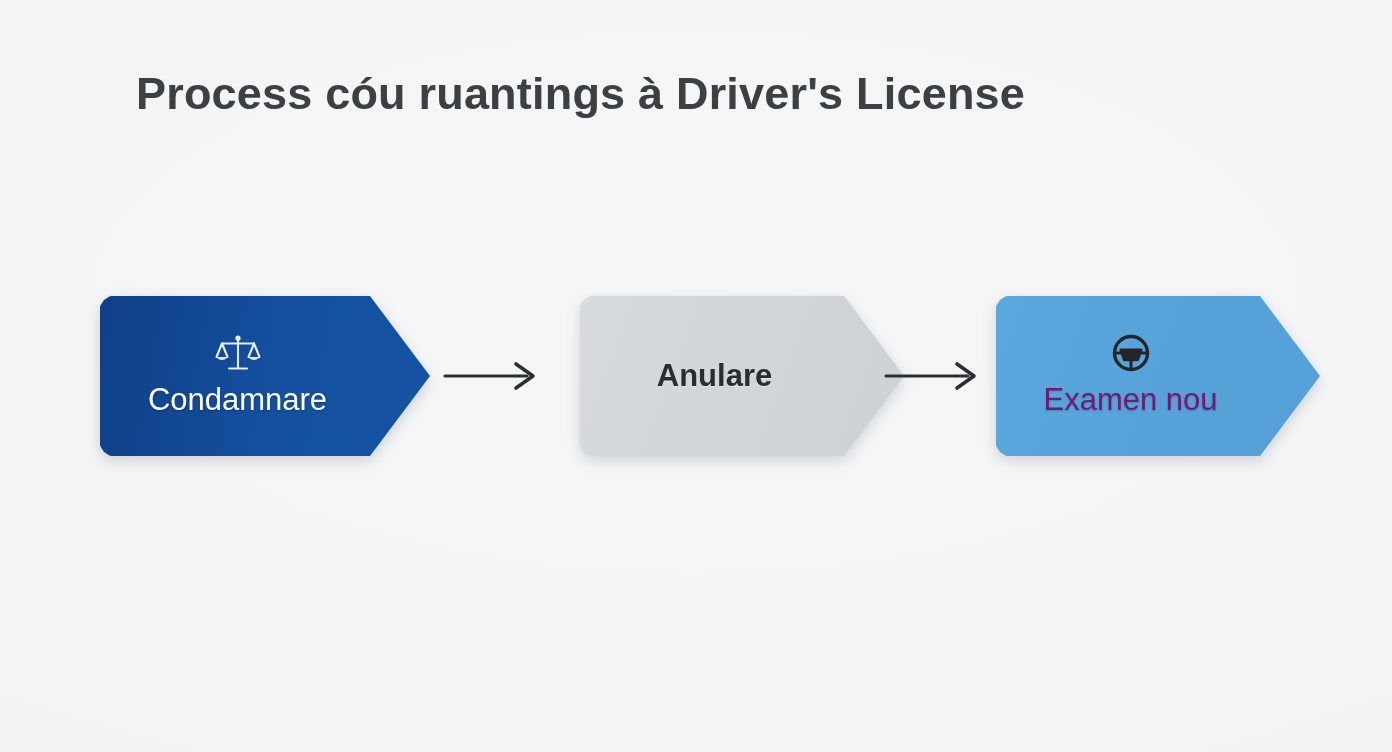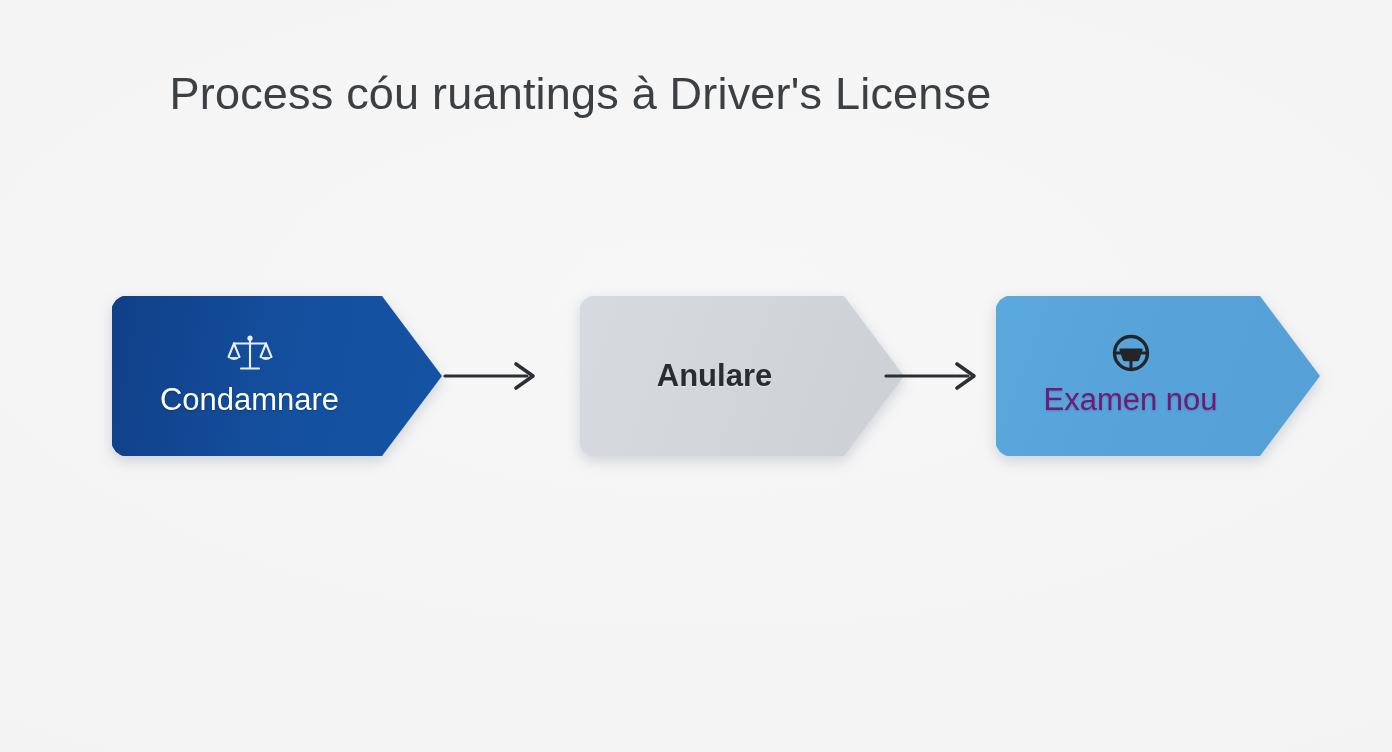--- a/index.html
+++ b/index.html
@@ -24,21 +24,21 @@
   }
 
   
   .title {
     position: absolute;
     left: 0;
     top: 68px;
     width: 1161px;
     text-align: center;
     font-size: 45px;
-    font-weight: normal;
+    font-weight: bold;
     letter-spacing: 0.2px;
     color: #3d4043;
     white-space: nowrap;
   }
 
   
   .flow {
     position: absolute;
     left: 0;
     top: 296px;
@@ -65,21 +65,21 @@
     clip-path: polygon(
         0px 10px, 4px 4px, 10px 0px,
         calc(100% - 60px) 0px,
         100% 50%,
         calc(100% - 60px) 100%,
         10px 100%, 4px calc(100% - 4px), 0px calc(100% - 10px));
     border-radius: 12px 0 0 12px;
   }
 
   
-  #step-1 { left: 112px; width: 330px; }
+  #step-1 { left: 100px; width: 330px; }
   #step-1 .body {
     background: linear-gradient(100deg, #103f88 0%, #14509f 55%, #1452a3 100%);
   }
   
   #step-2 { left: 556px; width: 324px; margin-left: 24px; }
   #step-2 .body {
     background: linear-gradient(110deg, #d7dade 0%, #d1d5da 55%, #cdd1d6 100%);
   }
   
   #step-3 { left: 996px; width: 324px; }

